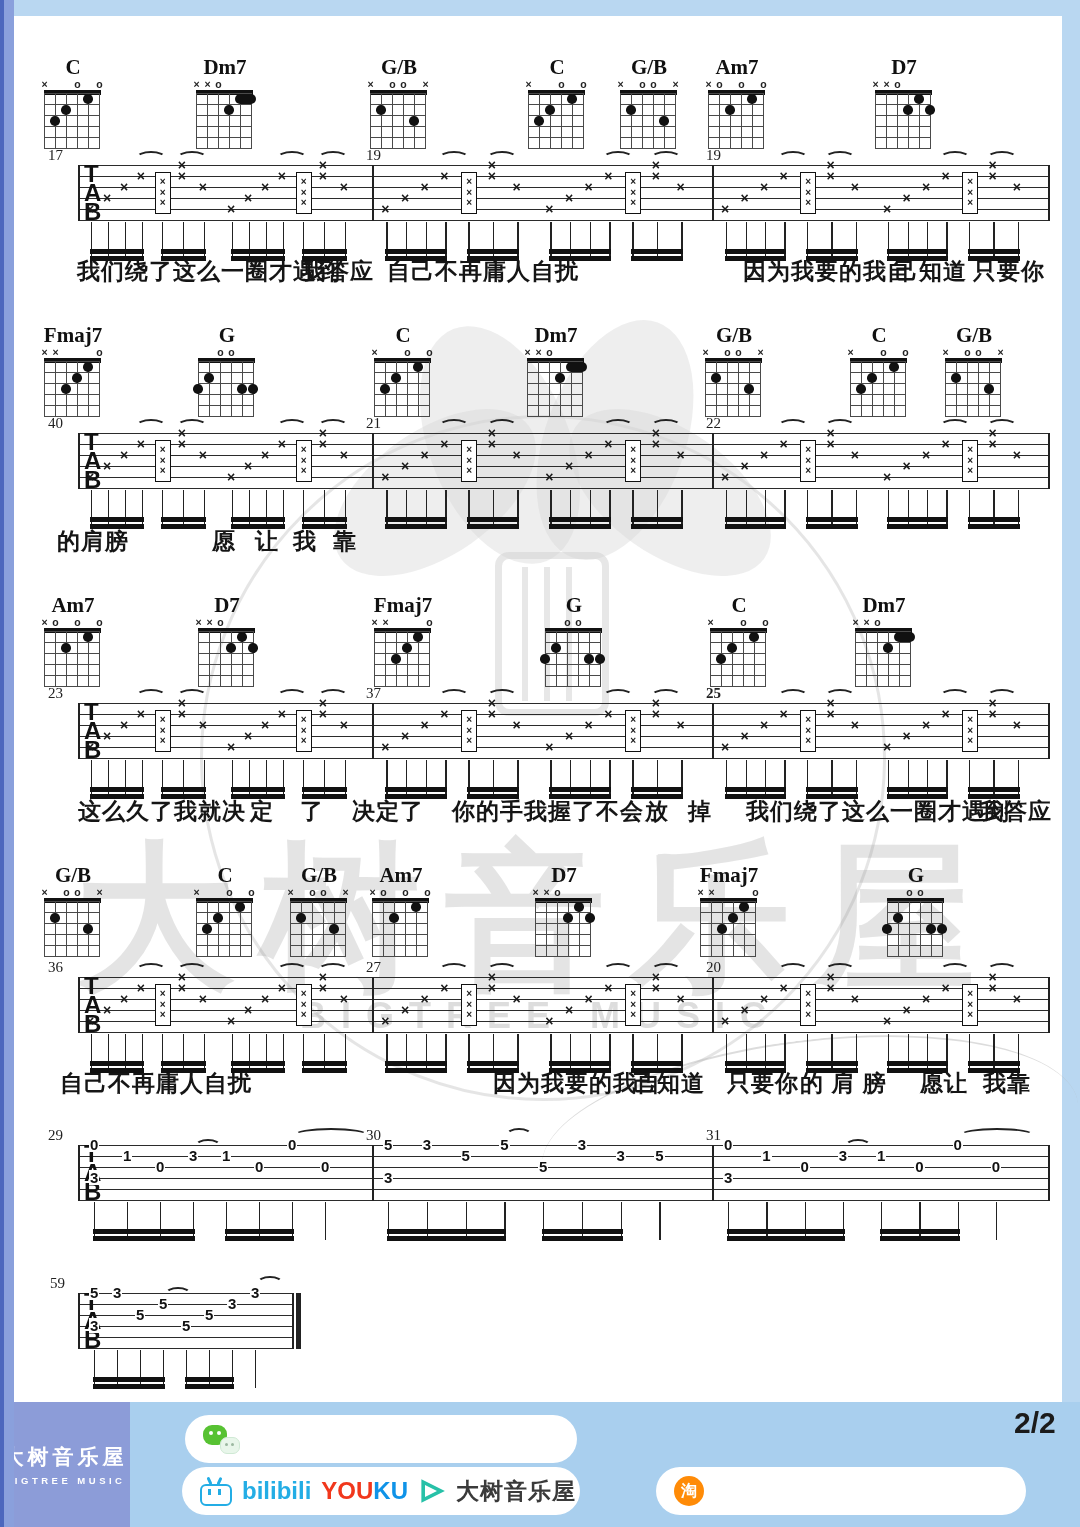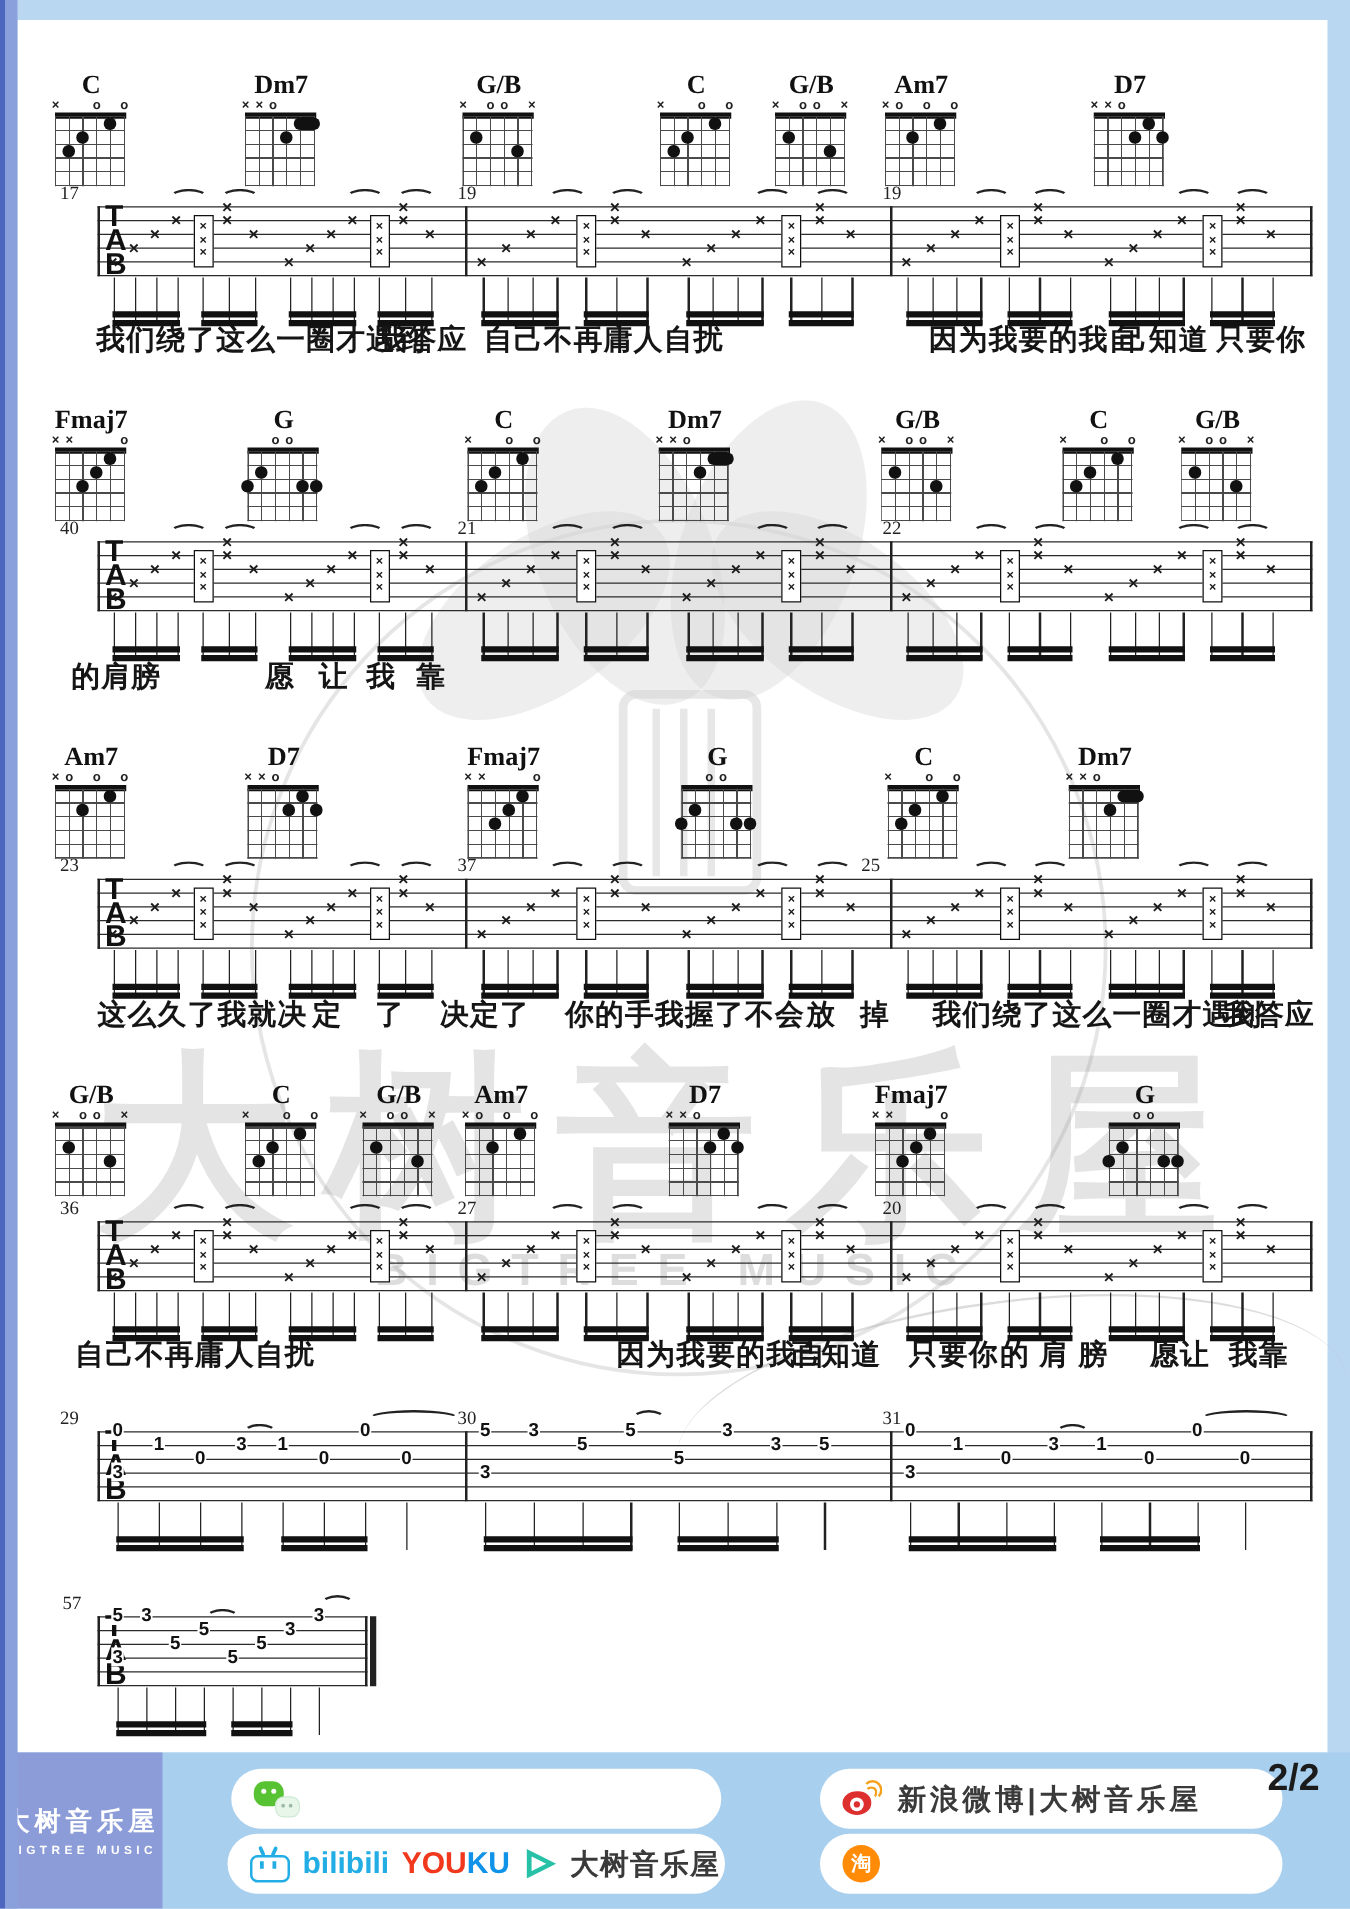--- a/index.html
+++ b/index.html
@@ -636,21 +636,21 @@
       <div class="staff-line" style="left: 78px; top: 758px; width: 972px;"></div>
       <div class="tab-letter" style="left: 84px; top: 700px;">T</div>
       <div class="tab-letter" style="left: 84px; top: 719px;">A</div>
       <div class="tab-letter" style="left: 84px; top: 738px;">B</div>
       <div class="barline" style="left: 78px; top: 703px; height: 56px;"></div>
       <div class="barline" style="left: 372px; top: 703px; height: 56px;"></div>
       <div class="barline" style="left: 712px; top: 703px; height: 56px;"></div>
       <div class="barline" style="left: 1048px; top: 703px; height: 56px;"></div>
       <div class="measure-num" style="left: 48px; top: 685px;">23</div>
       <div class="measure-num" style="left: 366px; top: 685px;">37</div>
-      <div class="measure-num" style="left: 689px; top: 685px;">25</div>
+      <div class="measure-num" style="left: 706px; top: 685px; font-weight: bold;">25</div>
       <div class="chord" style="left: 44px; top: 593px; width: 58px; height: 96px;">
         <div class="chord-name" style="left: -3px; top: 0px; width: 64px;">Am7</div>
         <div class="marker" style="left: -5px; top: 24px; width: 11px;">×</div>
         <div class="marker" style="left: 6px; top: 24px; width: 11px;">o</div>
         <div class="marker" style="left: 28px; top: 24px; width: 11px;">o</div>
         <div class="marker" style="left: 50px; top: 24px; width: 11px;">o</div>
         <div class="nut" style="left: 0px; top: 35px; width: 57px;"></div>
         <div class="grid" style="left: 0px; top: 38px; width: 56px; height: 56px;">
           <div class="dot" style="left: 17.3px; top: 12px;"></div>
           <div class="dot" style="left: 39.3px; top: 1px;"></div>
@@ -1220,21 +1220,21 @@
       <div class="staff-line" style="left: 78px; top: 1315px; width: 216px;"></div>
       <div class="staff-line" style="left: 78px; top: 1326px; width: 216px;"></div>
       <div class="staff-line" style="left: 78px; top: 1337px; width: 216px;"></div>
       <div class="staff-line" style="left: 78px; top: 1348px; width: 216px;"></div>
       <div class="tab-letter" style="left: 84px; top: 1290px;">T</div>
       <div class="tab-letter" style="left: 84px; top: 1309px;">A</div>
       <div class="tab-letter" style="left: 84px; top: 1328px;">B</div>
       <div class="barline" style="left: 78px; top: 1293px; height: 56px;"></div>
       <div class="barline" style="left: 292px; top: 1293px; height: 56px;"></div>
       <div class="barline thick" style="left: 296px; top: 1293px; height: 56px;"></div>
-      <div class="measure-num" style="left: 50px; top: 1275px;">57</div>
+      <div class="measure-num" style="left: 50px; top: 1275px;">59</div>
       <div class="fret" style="left: 89px; top: 1285px;">5</div>
       <div class="fret" style="left: 89px; top: 1318px;">3</div>
       <div class="fret" style="left: 112px; top: 1285px;">3</div>
       <div class="fret" style="left: 135px; top: 1307px;">5</div>
       <div class="fret" style="left: 158px; top: 1296px;">5</div>
       <div class="arc" style="left: 165px; top: 1287px; width: 22px;"></div>
       <div class="fret" style="left: 181px; top: 1318px;">5</div>
       <div class="fret" style="left: 204px; top: 1307px;">5</div>
       <div class="fret" style="left: 227px; top: 1296px;">3</div>
       <div class="fret" style="left: 250px; top: 1285px;">3</div>
@@ -1283,30 +1283,20 @@
       </span>
       <span class="bili-word">bilibili</span>
       <span class="youku-word"><span class="y1">YOU</span><span class="y2">KU</span></span>
       <span class="icon play-icon">
         <span class="tri"></span>
           <span class="tri2"></span>
       </span>
       <span class="txt tight">大树音乐屋</span>
     </div>
 
-    <div class="pill" style="left:656px;top:13px;width:370px;">
-      <span class="icon weibo-icon">
-        <span class="body"></span>
-          <span class="eye"></span>
-          <span class="pupil"></span>
-        <span class="arc1"></span>
-          <span class="arc2"></span>
-      </span>
-      <span class="txt">新浪微博|大树音乐屋</span>
-    </div>
 
     <div class="pill" style="left:656px;top:65px;width:370px;">
       <span class="icon taobao-icon">淘</span>
     </div>
 
     <div class="page-num">2/2</div>
   </div>
 </div>
 
 </body></html>

